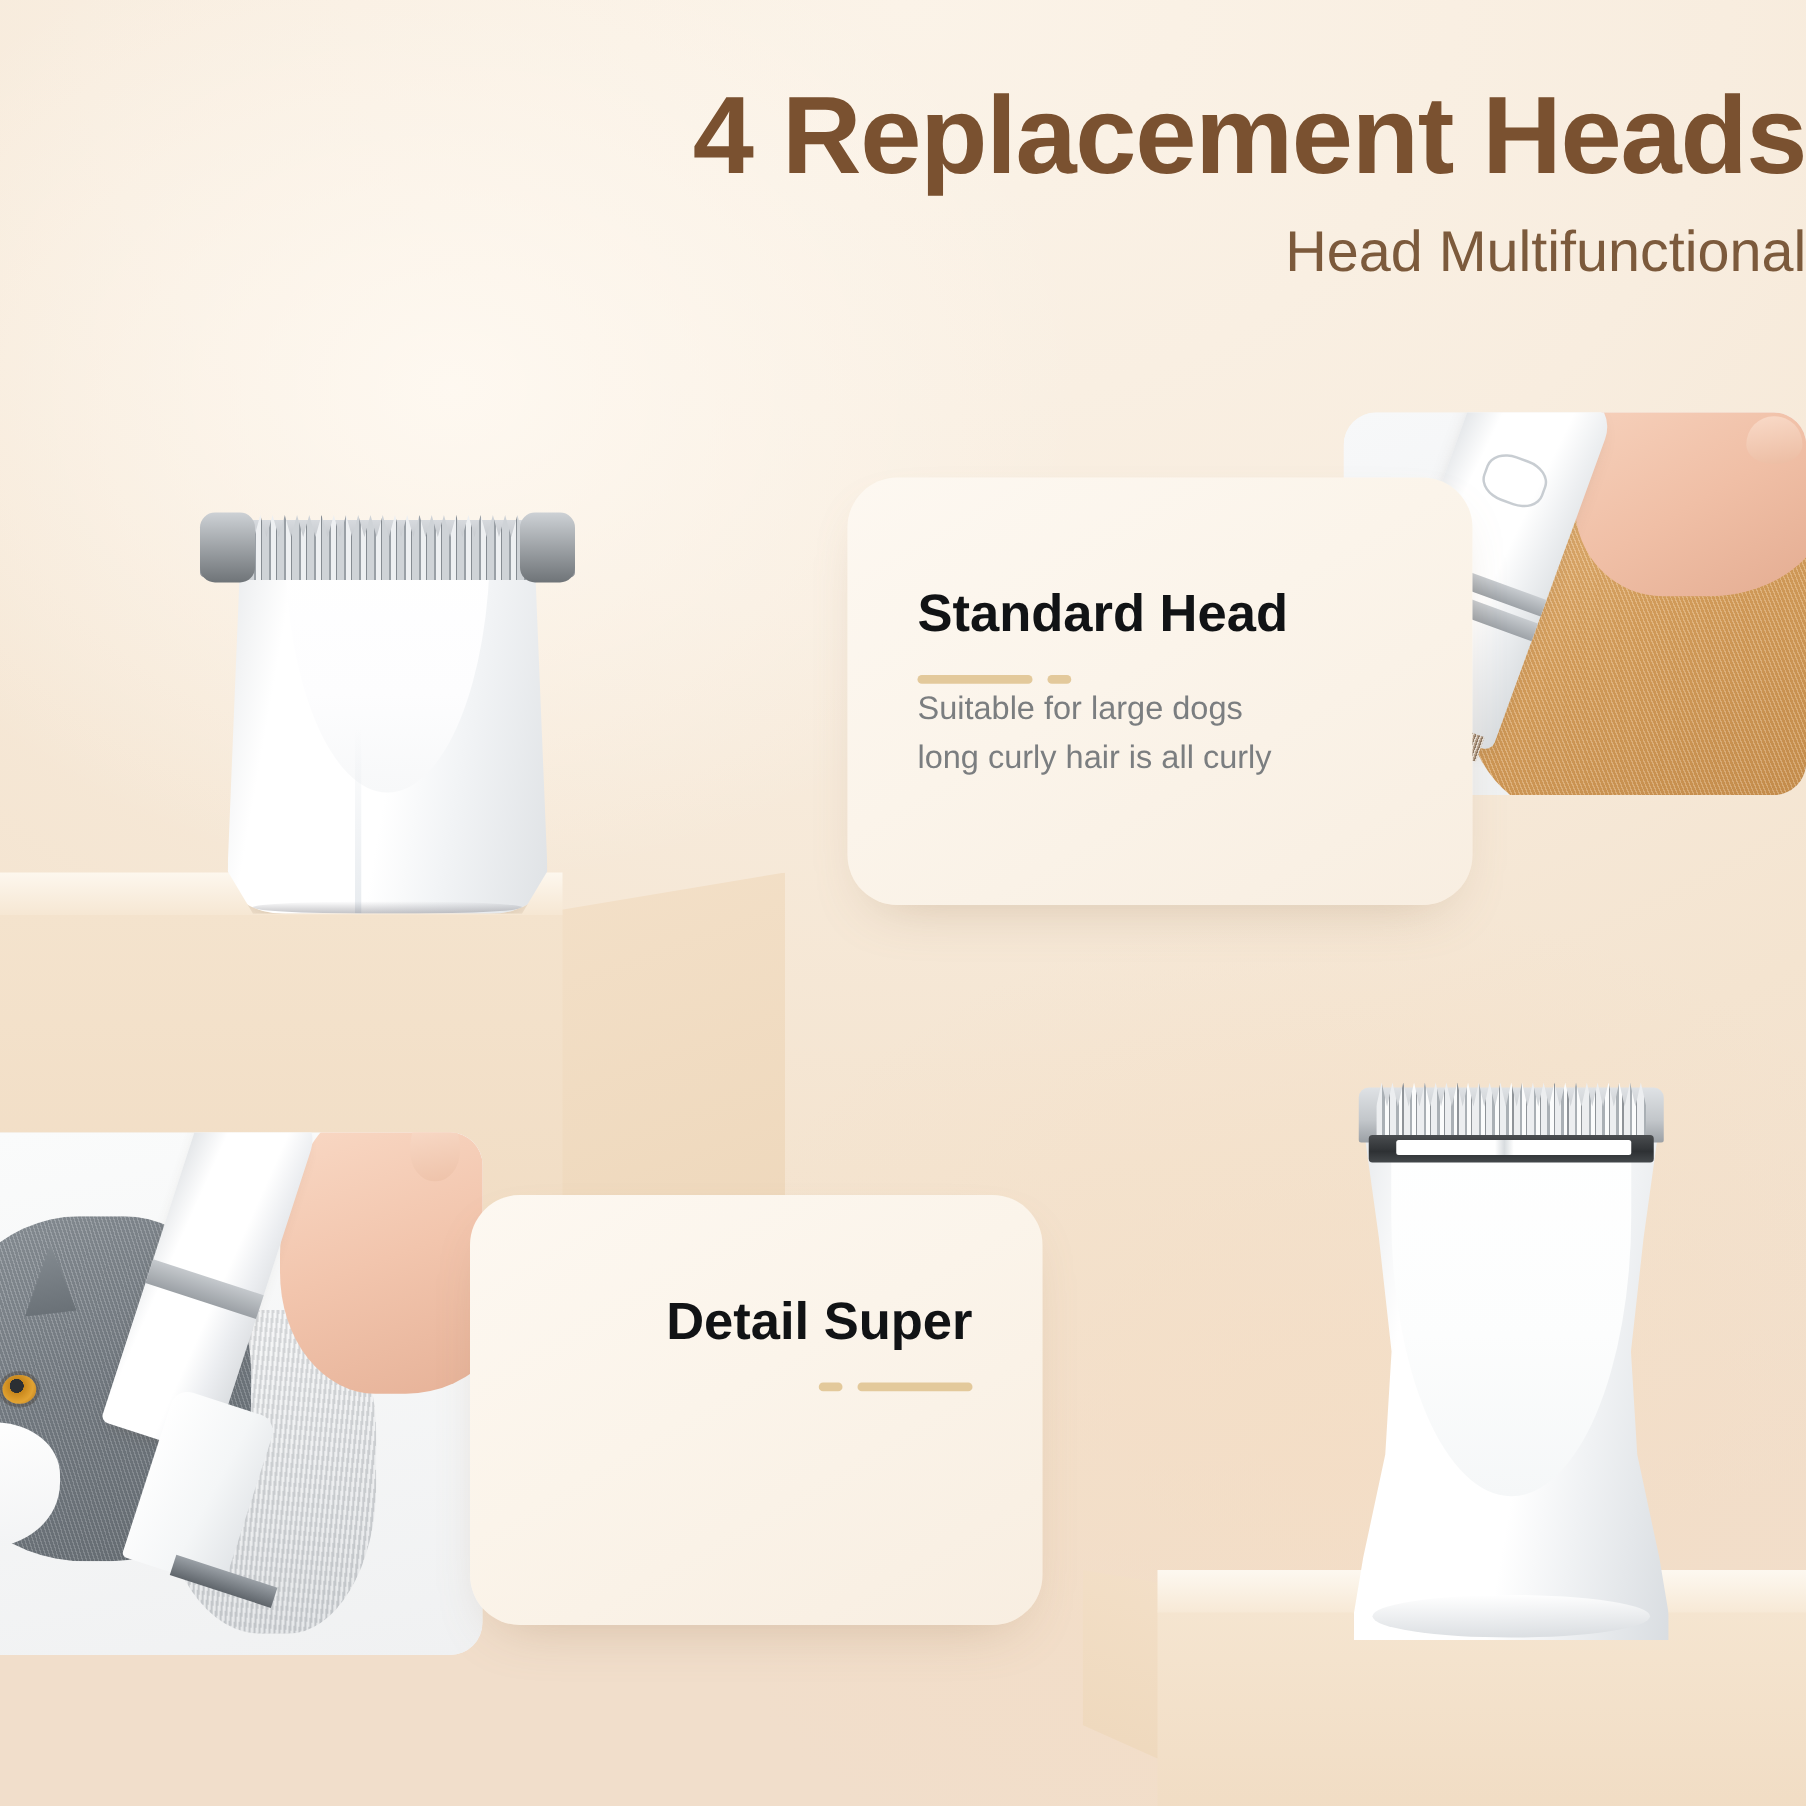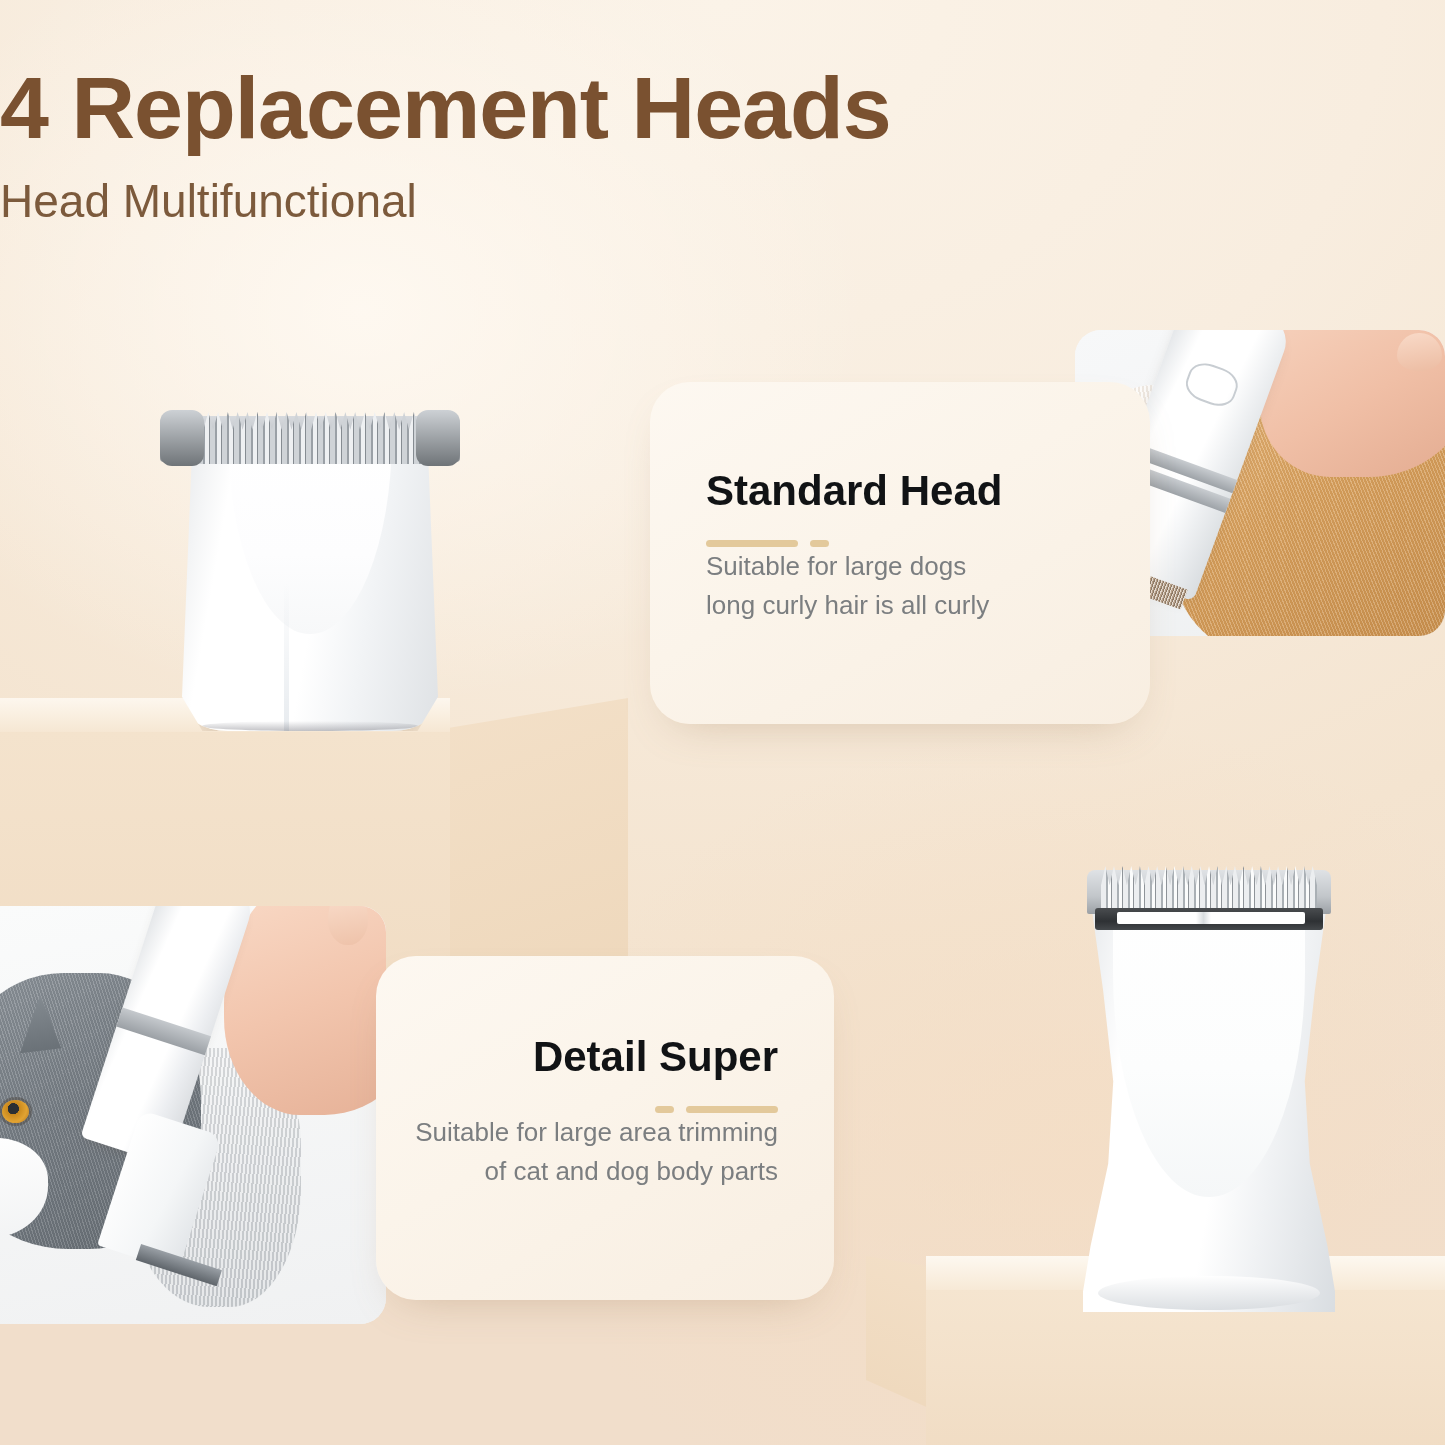--- a/index.html
+++ b/index.html
@@ -20,21 +20,21 @@
   .bg-wash-tl {
     position:absolute; left:-10%; top:-6%; width:70%; height:55%;
     background:radial-gradient(closest-side, rgba(255,250,243,.85), rgba(255,250,243,0));
   }
   .bg-wash-br {
     position:absolute; right:-12%; bottom:-10%; width:75%; height:60%;
     background:radial-gradient(closest-side, rgba(244,221,196,.75), rgba(244,221,196,0));
   }
 
   
-  .header { position:absolute; left:0; right:0; top:62px; text-align:left; }
+  .header { position:absolute; left:0; right:0; top:62px; text-align:right; }
   .title {
     font-size:88px; font-weight:700; letter-spacing:-1px;
     color:#7a5130; line-height:1.05;
   }
   .subtitle {
     margin-top:22px;
     font-size:46px; font-weight:400; color:#7c5a3c; line-height:1.1;
   }
 
   
@@ -196,21 +196,21 @@
       100% 100%);
   }
 
   
   .card {
     position:absolute;
     background:linear-gradient(150deg,#fdf8f1 0%,#fbf4ea 45%,#f8eee1 100%);
     border-radius:40px;
     box-shadow:0 18px 46px -24px rgba(160,128,96,.45);
   }
-  #card-standard { left:650px; top:382px; width:500px; height:342px; padding:86px 0 0 56px; }
+  #card-standard { left:678px; top:382px; width:500px; height:342px; padding:86px 0 0 56px; }
   #card-detail   { left:376px; top:956px; width:458px; height:344px; padding:78px 56px 0 0; text-align:right; }
 
   .card-title {
     font-size:42px; font-weight:700; color:#111315; line-height:1.1;
   }
   .divider { display:flex; align-items:center; gap:12px; margin-top:26px; }
   #card-detail .divider { justify-content:flex-end; }
   .dash-long  { width:92px; height:7px; border-radius:4px; background:#e3c99b; }
   .dash-short { width:19px; height:7px; border-radius:4px; background:#e3c99b; }
   .card-desc {
@@ -432,17 +432,13 @@
     <div>long curly hair is all curly</div>
   </div>
 </div>
 
 <div class="card" id="card-detail">
   <div class="card-title">Detail Super</div>
   <div class="divider">
     <span class="dash-short"></span>
     <span class="dash-long"></span>
   </div>
-  <div class="card-desc">
-    <div>Suitable for large area trimming</div>
-    <div>of cat and dog body parts</div>
-  </div>
 </div>
 
 </body></html>

